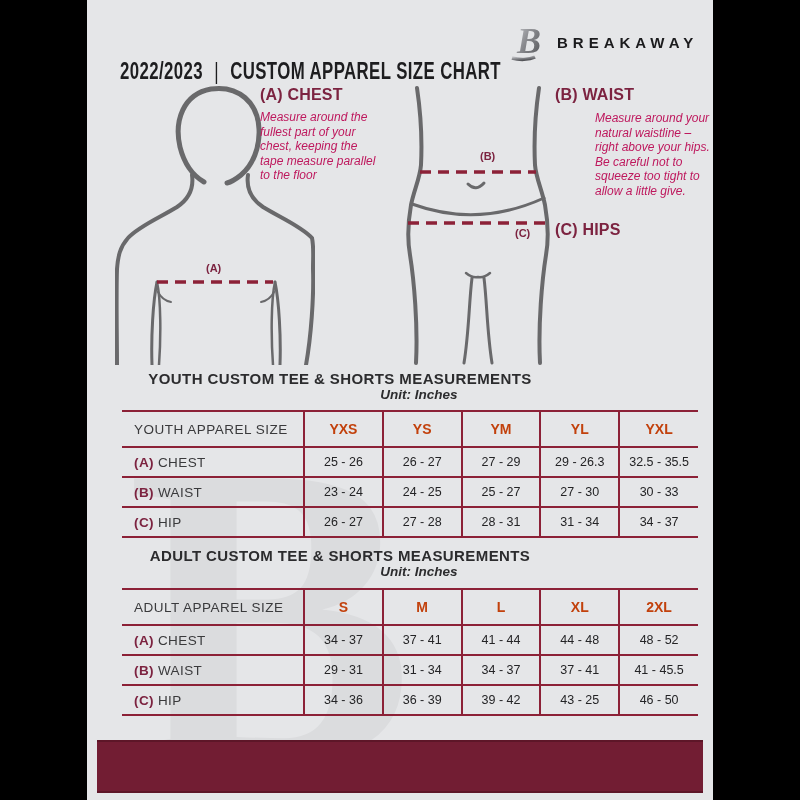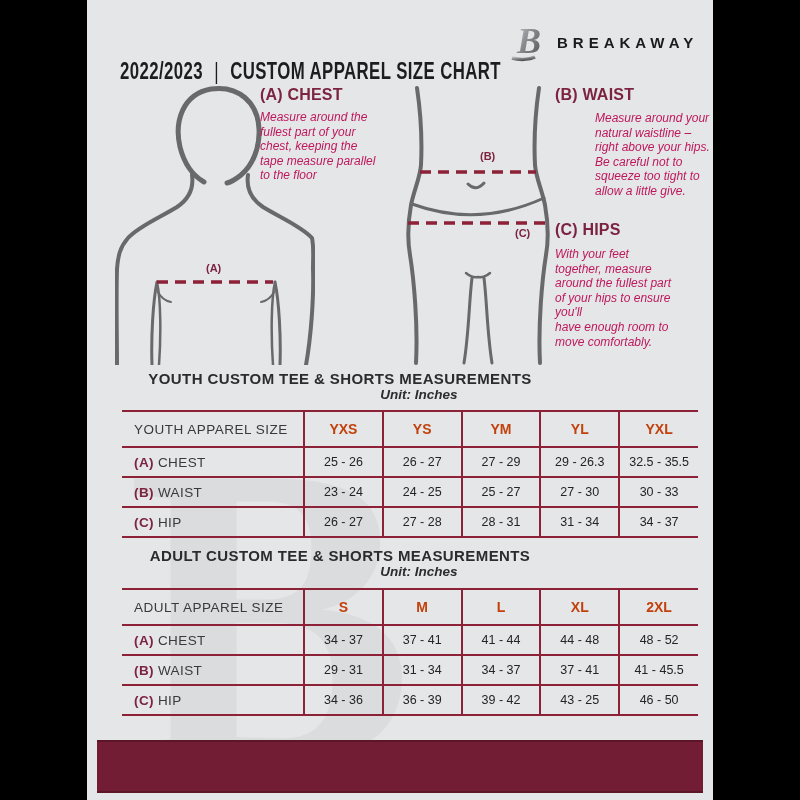--- a/index.html
+++ b/index.html
@@ -126,27 +126,20 @@
 
     <div class="guide-head" style="left:468px;top:86px;">(B) WAIST</div>
     <div class="guide-body" style="left:468px;top:111px;width:150px;margin-left:40px;">Measure around your
 natural waistline –
 right above your hips.
 Be careful not to
 squeeze too tight to
 allow a little give.</div>
 
     <div class="guide-head" style="left:468px;top:221px;">(C) HIPS</div>
-    <div class="guide-body" style="left:468px;top:247px;width:152px;">With your feet
-together, measure
-around the fullest part
-of your hips to ensure
-you'll
-have enough room to
-move comfortably.</div>
 
     <div class="sec-title" style="top:370px;">YOUTH CUSTOM TEE &amp; SHORTS MEASUREMENTS</div>
     <div class="sec-unit" style="top:387px;">Unit: Inches</div>
 
     <table class="size-table" style="top:410px;">
       <colgroup>
           <col class="c-label">
           <col>
           <col>
           <col>

